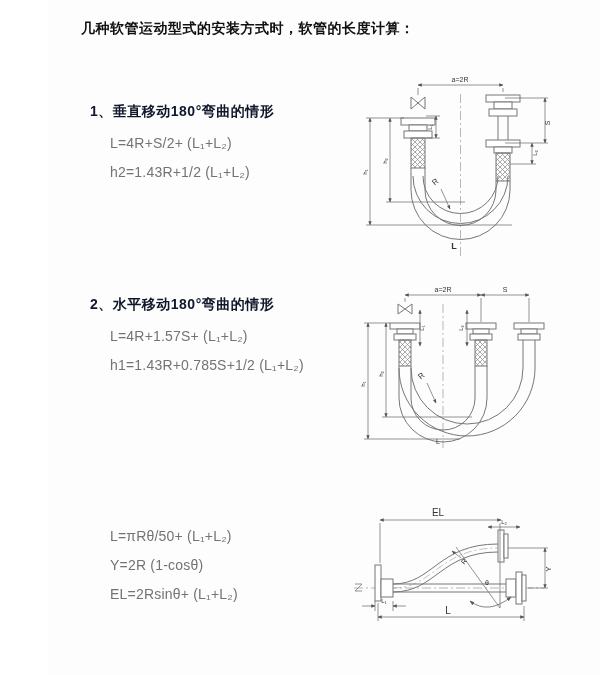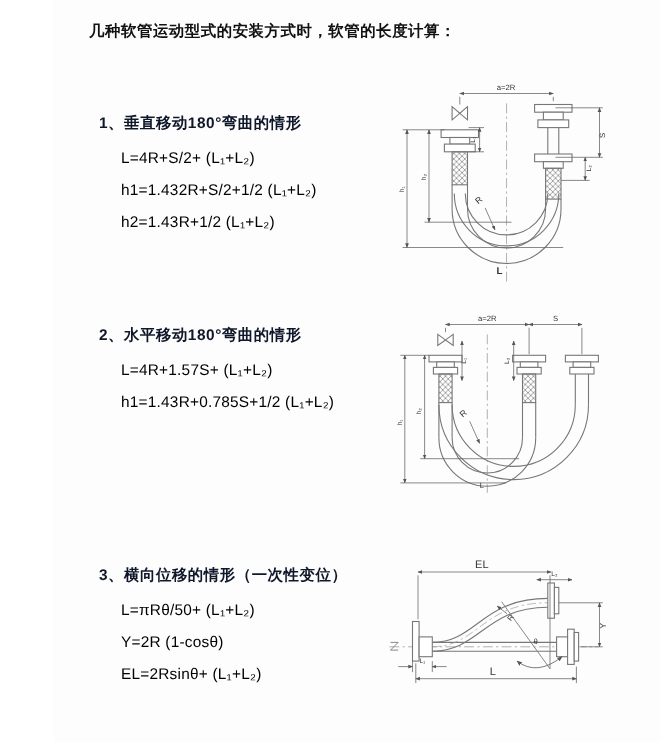--- a/index.html
+++ b/index.html
@@ -7,50 +7,48 @@
     position:relative;width:600px;height:675px;background:#fdfdfd;overflow:hidden;
     font-family:"Liberation Sans","DejaVu Sans",sans-serif;color:#111;margin-left:48px;
   }
   .title{
     position:absolute;left:33px;top:20px;font-size:14px;font-weight:700;
     letter-spacing:0.5px;color:#111;
   }
   .sec{position:absolute;left:42px;}
   .sec .heading{font-size:14px;font-weight:700;letter-spacing:0.5px;color:#0f172a;}
   .sec .formulas{margin-top:8px;padding-left:20px;}
-  .sec .formula{font-size:14px;font-weight:400;line-height:29px;letter-spacing:0.2px;color:#000000;}
+  .sec .formula{font-size:14px;font-weight:400;line-height:29px;letter-spacing:0.2px;color:#737373;}
   svg.diag{position:absolute;}
   svg.diag text{font-family:"Liberation Sans","DejaVu Sans",sans-serif;fill:#333;}
 </style>
 </head>
 <body>
 
 <div class="page">
 
   <div class="title">几种软管运动型式的安装方式时，软管的长度计算：</div>
 
   <section class="sec" style="top:103px">
     <div class="heading">1、垂直移动180°弯曲的情形</div>
     <div class="formulas">
       <div class="formula">L=4R+S/2+ (L₁+L₂)</div>
-      <div class="formula">h1=1.432R+S/2+1/2 (L₁+L₂)</div>
       <div class="formula">h2=1.43R+1/2 (L₁+L₂)</div>
     </div>
   </section>
 
   <section class="sec" style="top:296px">
     <div class="heading">2、水平移动180°弯曲的情形</div>
     <div class="formulas">
       <div class="formula">L=4R+1.57S+ (L₁+L₂)</div>
       <div class="formula">h1=1.43R+0.785S+1/2 (L₁+L₂)</div>
     </div>
   </section>
 
   <section class="sec" style="top:514px">
-    <div class="heading">3、横向位移的情形（一次性变位）</div>
     <div class="formulas">
       <div class="formula">L=πRθ/50+ (L₁+L₂)</div>
       <div class="formula">Y=2R (1-cosθ)</div>
       <div class="formula">EL=2Rsinθ+ (L₁+L₂)</div>
     </div>
   </section>
 
   <svg class="diag" style="left:312px;top:72px" width="230" height="190" viewBox="0 0 230 190">
     <defs>
       <marker id="ar-a" viewBox="0 0 10 10" refX="9" refY="5" markerWidth="6" markerHeight="6" orient="auto-start-reverse">

